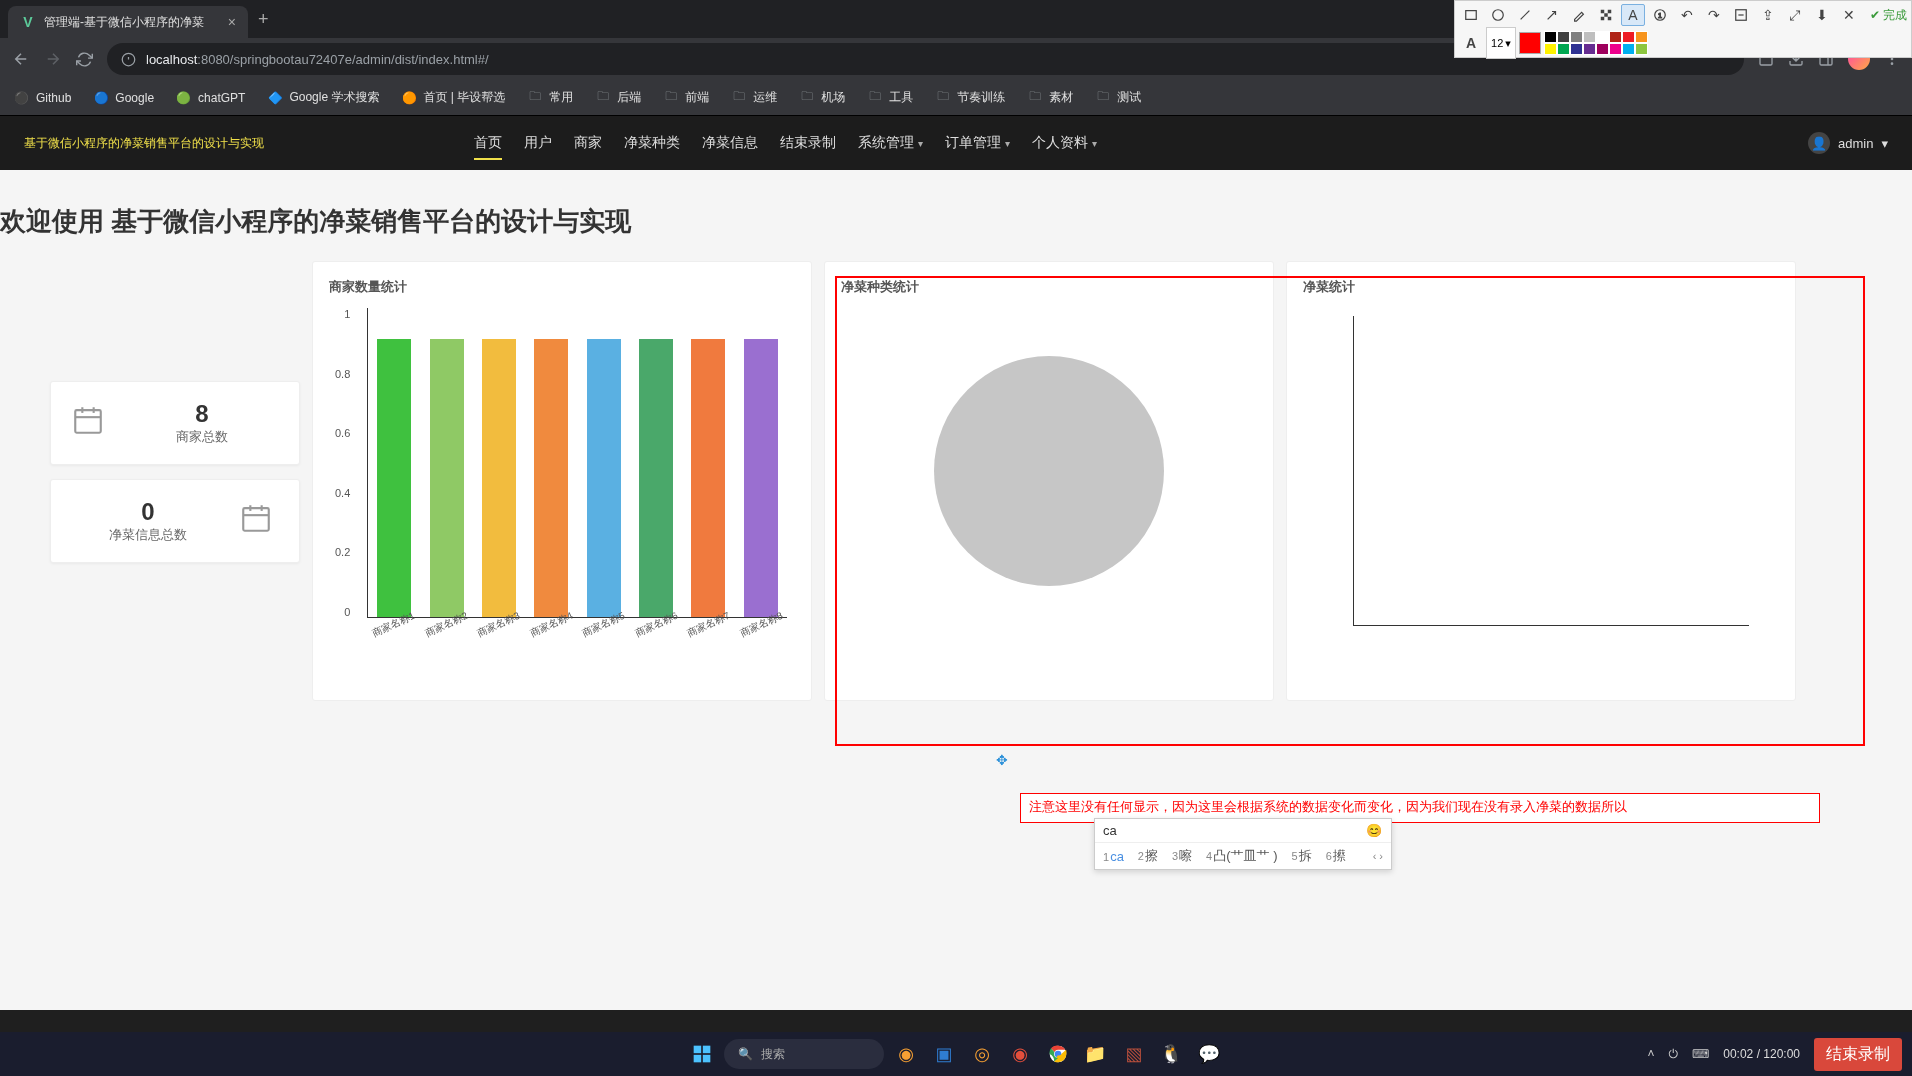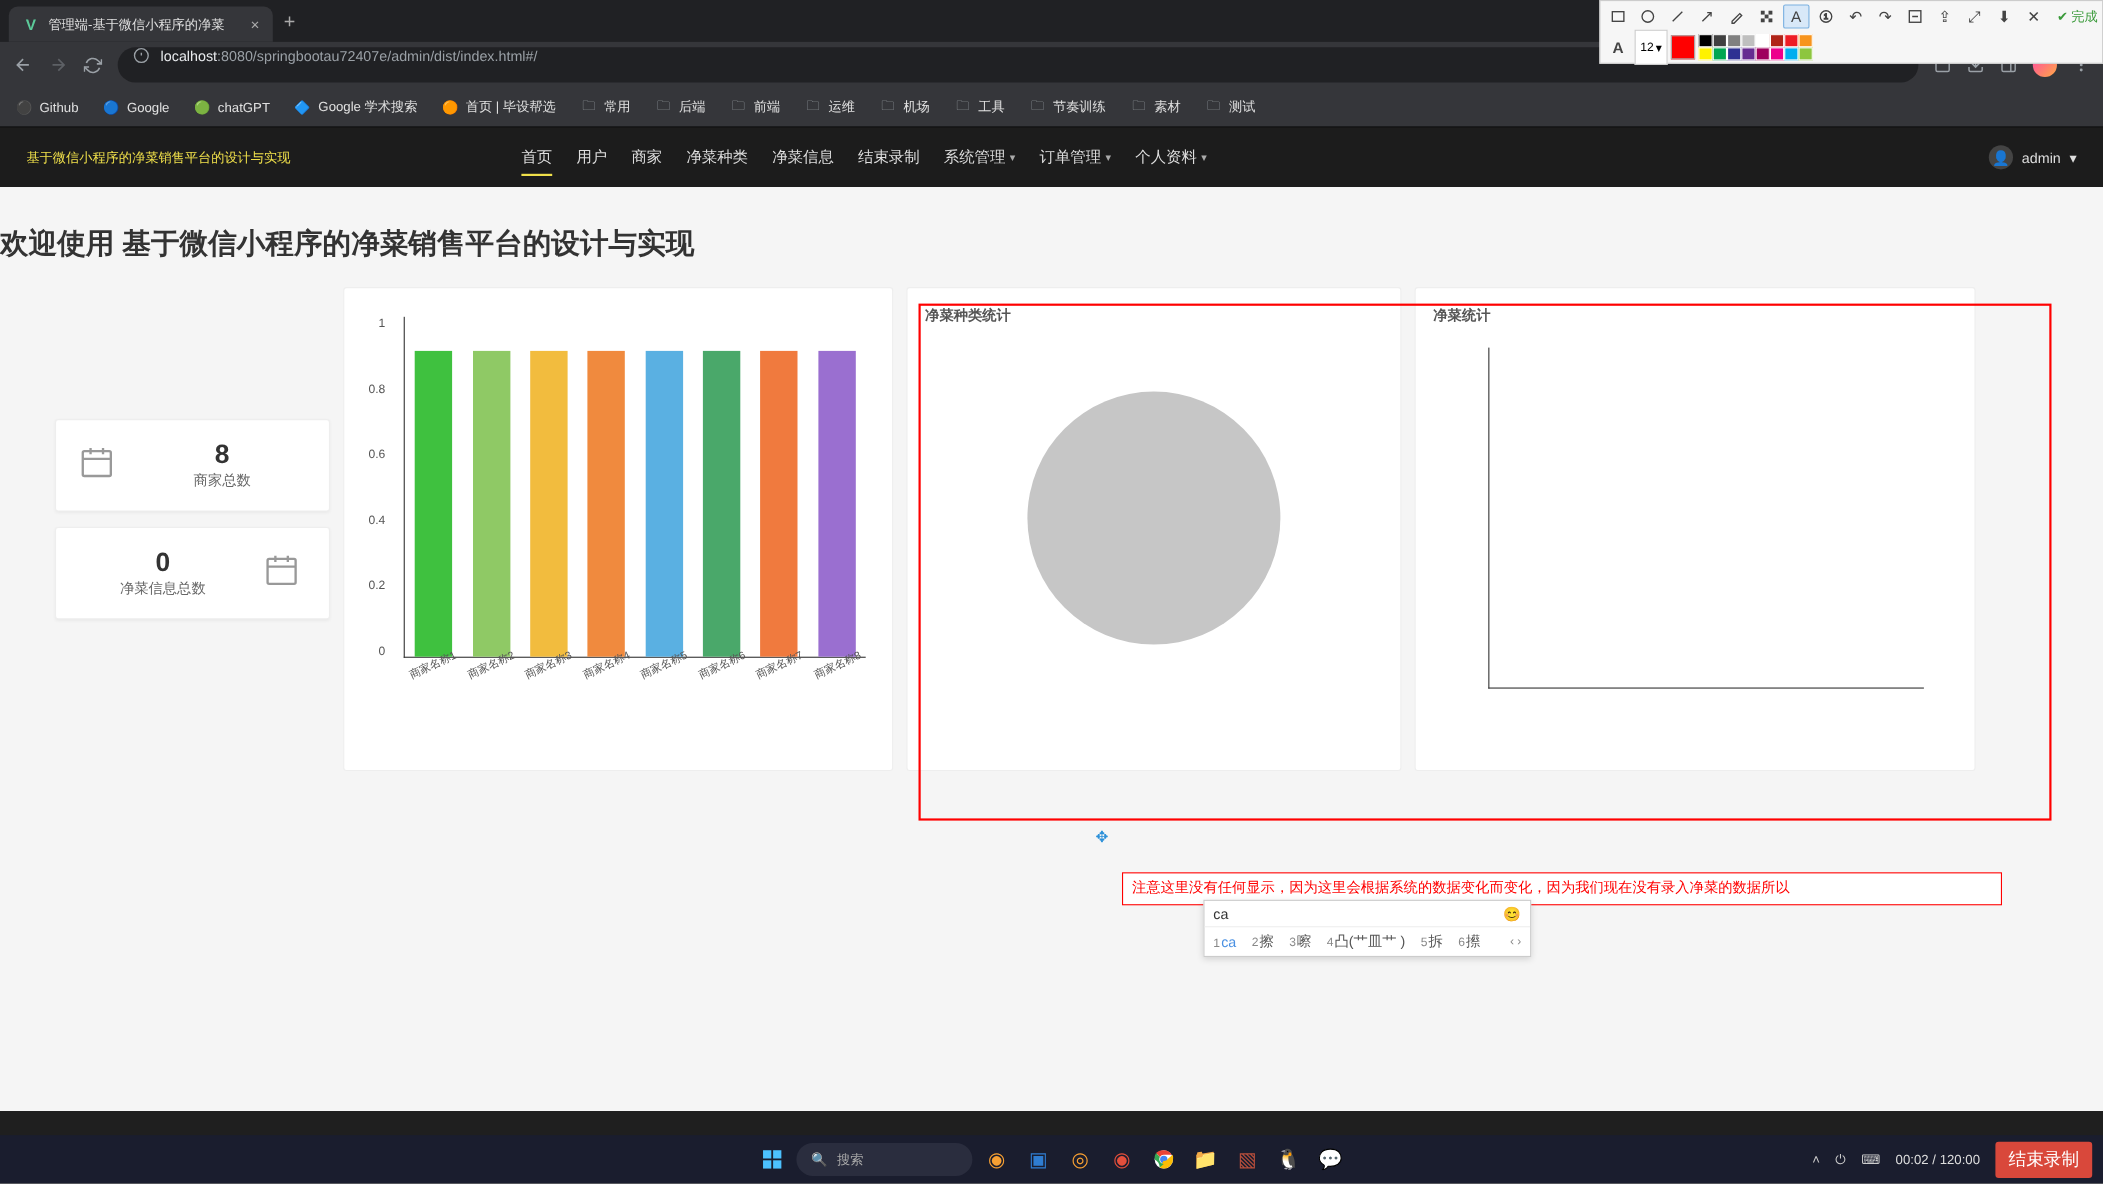--- a/index.html
+++ b/index.html
@@ -15,21 +15,21 @@
 
 .browser-top { background: #202124; height: 38px; display: flex; align-items: center; padding: 0 8px; }
 .tab { background: #35363a; height: 32px; margin-top: 6px; border-radius: 8px 8px 0 0; display: flex; align-items: center; padding: 0 12px; gap: 8px; width: 240px; }
 .tab-favicon { width: 16px; height: 16px; color: #5ccb9a; display: flex; align-items: center; justify-content: center; font-weight: bold; font-size: 14px; }
 .tab-title { color: #e0e0e0; font-size: 12px; flex: 1; white-space: nowrap; overflow: hidden; }
 .tab-close { color: #aaa; cursor: pointer; font-size: 14px; }
 .new-tab { color: #aaa; margin-left: 10px; font-size: 18px; cursor: pointer; }
 
 .browser-nav { background: #35363a; height: 42px; display: flex; align-items: center; padding: 0 12px; gap: 14px; }
 .nav-icon { color: #9aa0a6; cursor: pointer; display: flex; }
-.url-bar { flex: 1; background: #202124; border-radius: 20px; height: 32px; display: flex; align-items: flex-start; padding: 0 14px; gap: 10px; }
+.url-bar { flex: 1; background: #202124; border-radius: 20px; height: 32px; display: flex; align-items: center; padding: 0 14px; gap: 10px; }
 .url-text { color: #9aa0a6; font-size: 13px; }
 .url-highlight { color: #e8eaed; }
 
 .bookmarks { background: #35363a; height: 36px; display: flex; align-items: center; padding: 0 14px; gap: 22px; border-bottom: 1px solid #000; }
 .bookmark { display: flex; align-items: center; gap: 6px; color: #e0e0e0; font-size: 12px; cursor: pointer; }
 .bookmark-icon { width: 16px; height: 16px; display: flex; align-items: center; justify-content: center; }
 .folder-icon { color: #9aa0a6; }
 
 
 .app-header { background: #1c1c1c; height: 54px; display: flex; align-items: center; padding: 0 24px; }
@@ -296,20 +296,21 @@
           <span class="stat-icon"><svg width="34" height="34" viewBox="0 0 24 24" fill="none" stroke="currentColor" stroke-width="1.5">
               <rect x="3" y="5" width="18" height="16" rx="1"></rect>
               <line x1="3" y1="10" x2="21" y2="10"></line>
               <line x1="8" y1="3" x2="8" y2="7"></line>
               <line x1="16" y1="3" x2="16" y2="7"></line>
             </svg></span>
         </div>
       </div>
     <div class="charts-row">
       <div class="chart-card c1">
+        <div class="chart-title">商家数量统计</div>
         <div class="bar-chart">
           <div class="y-axis" id="y-axis">
               <div class="y-tick">1</div>
               <div class="y-tick">0.8</div>
               <div class="y-tick">0.6</div>
               <div class="y-tick">0.4</div>
               <div class="y-tick">0.2</div>
               <div class="y-tick">0</div>
             </div>
           <div class="bars" id="bars">

